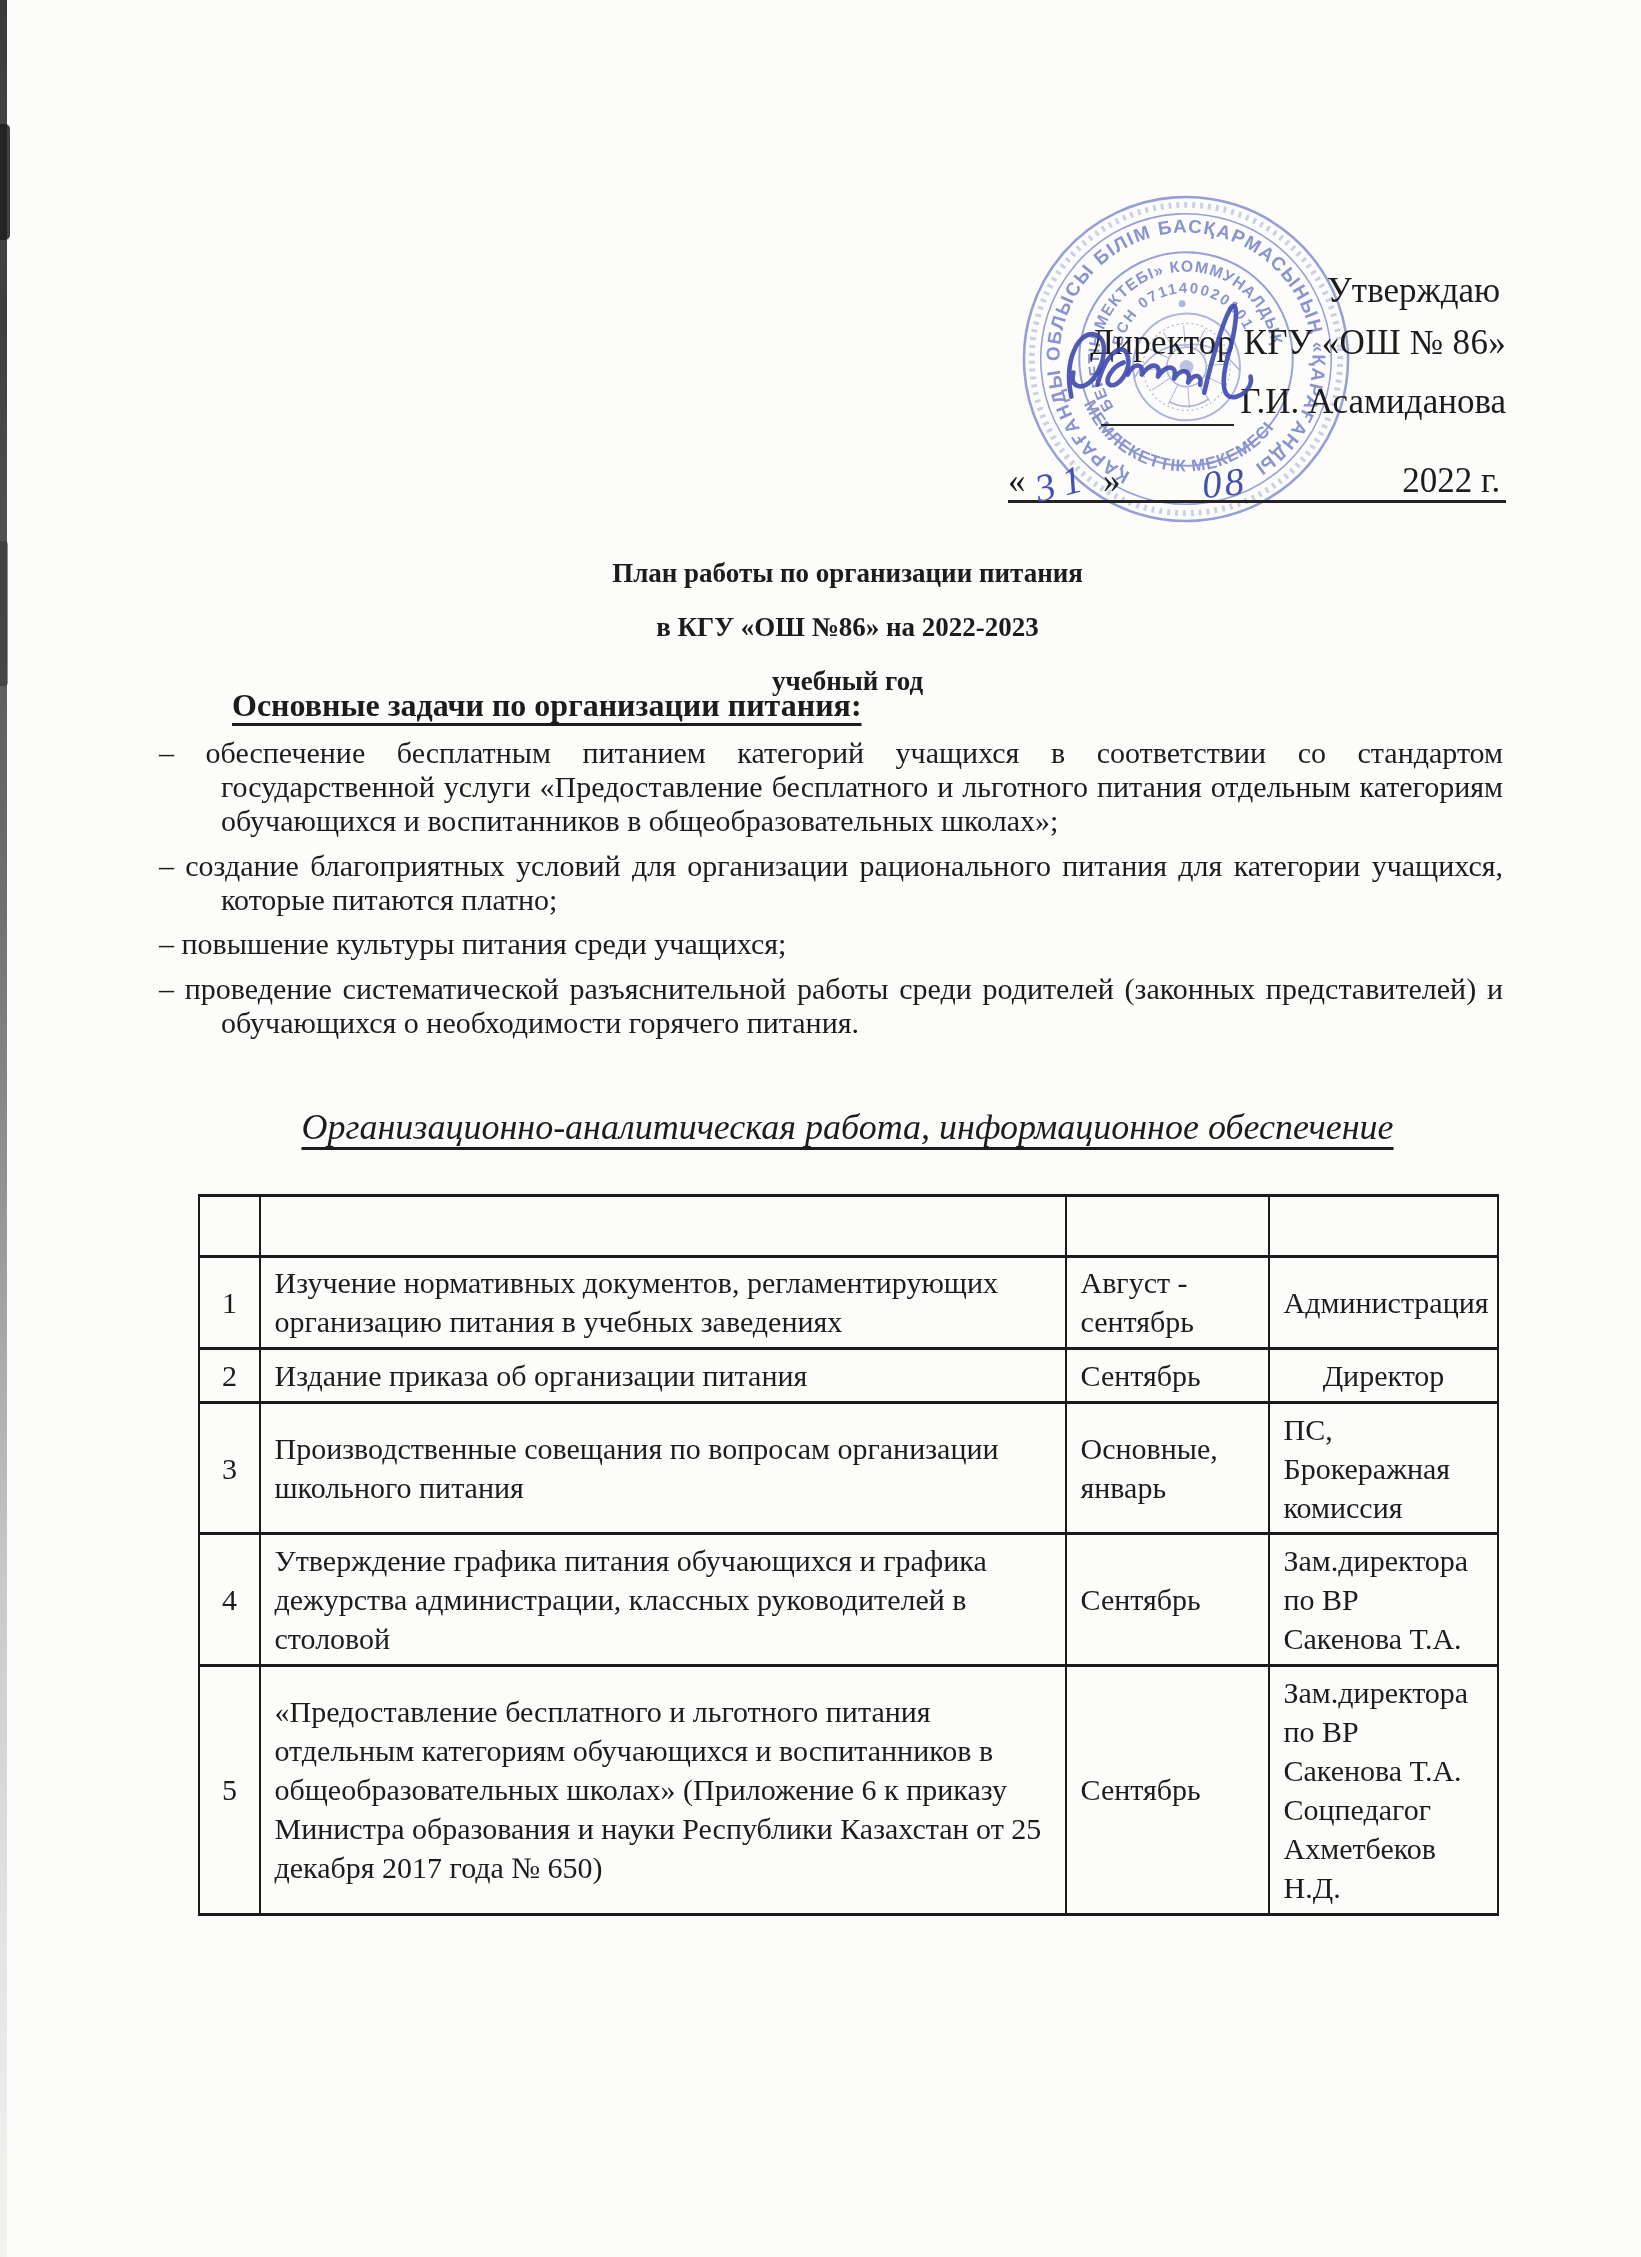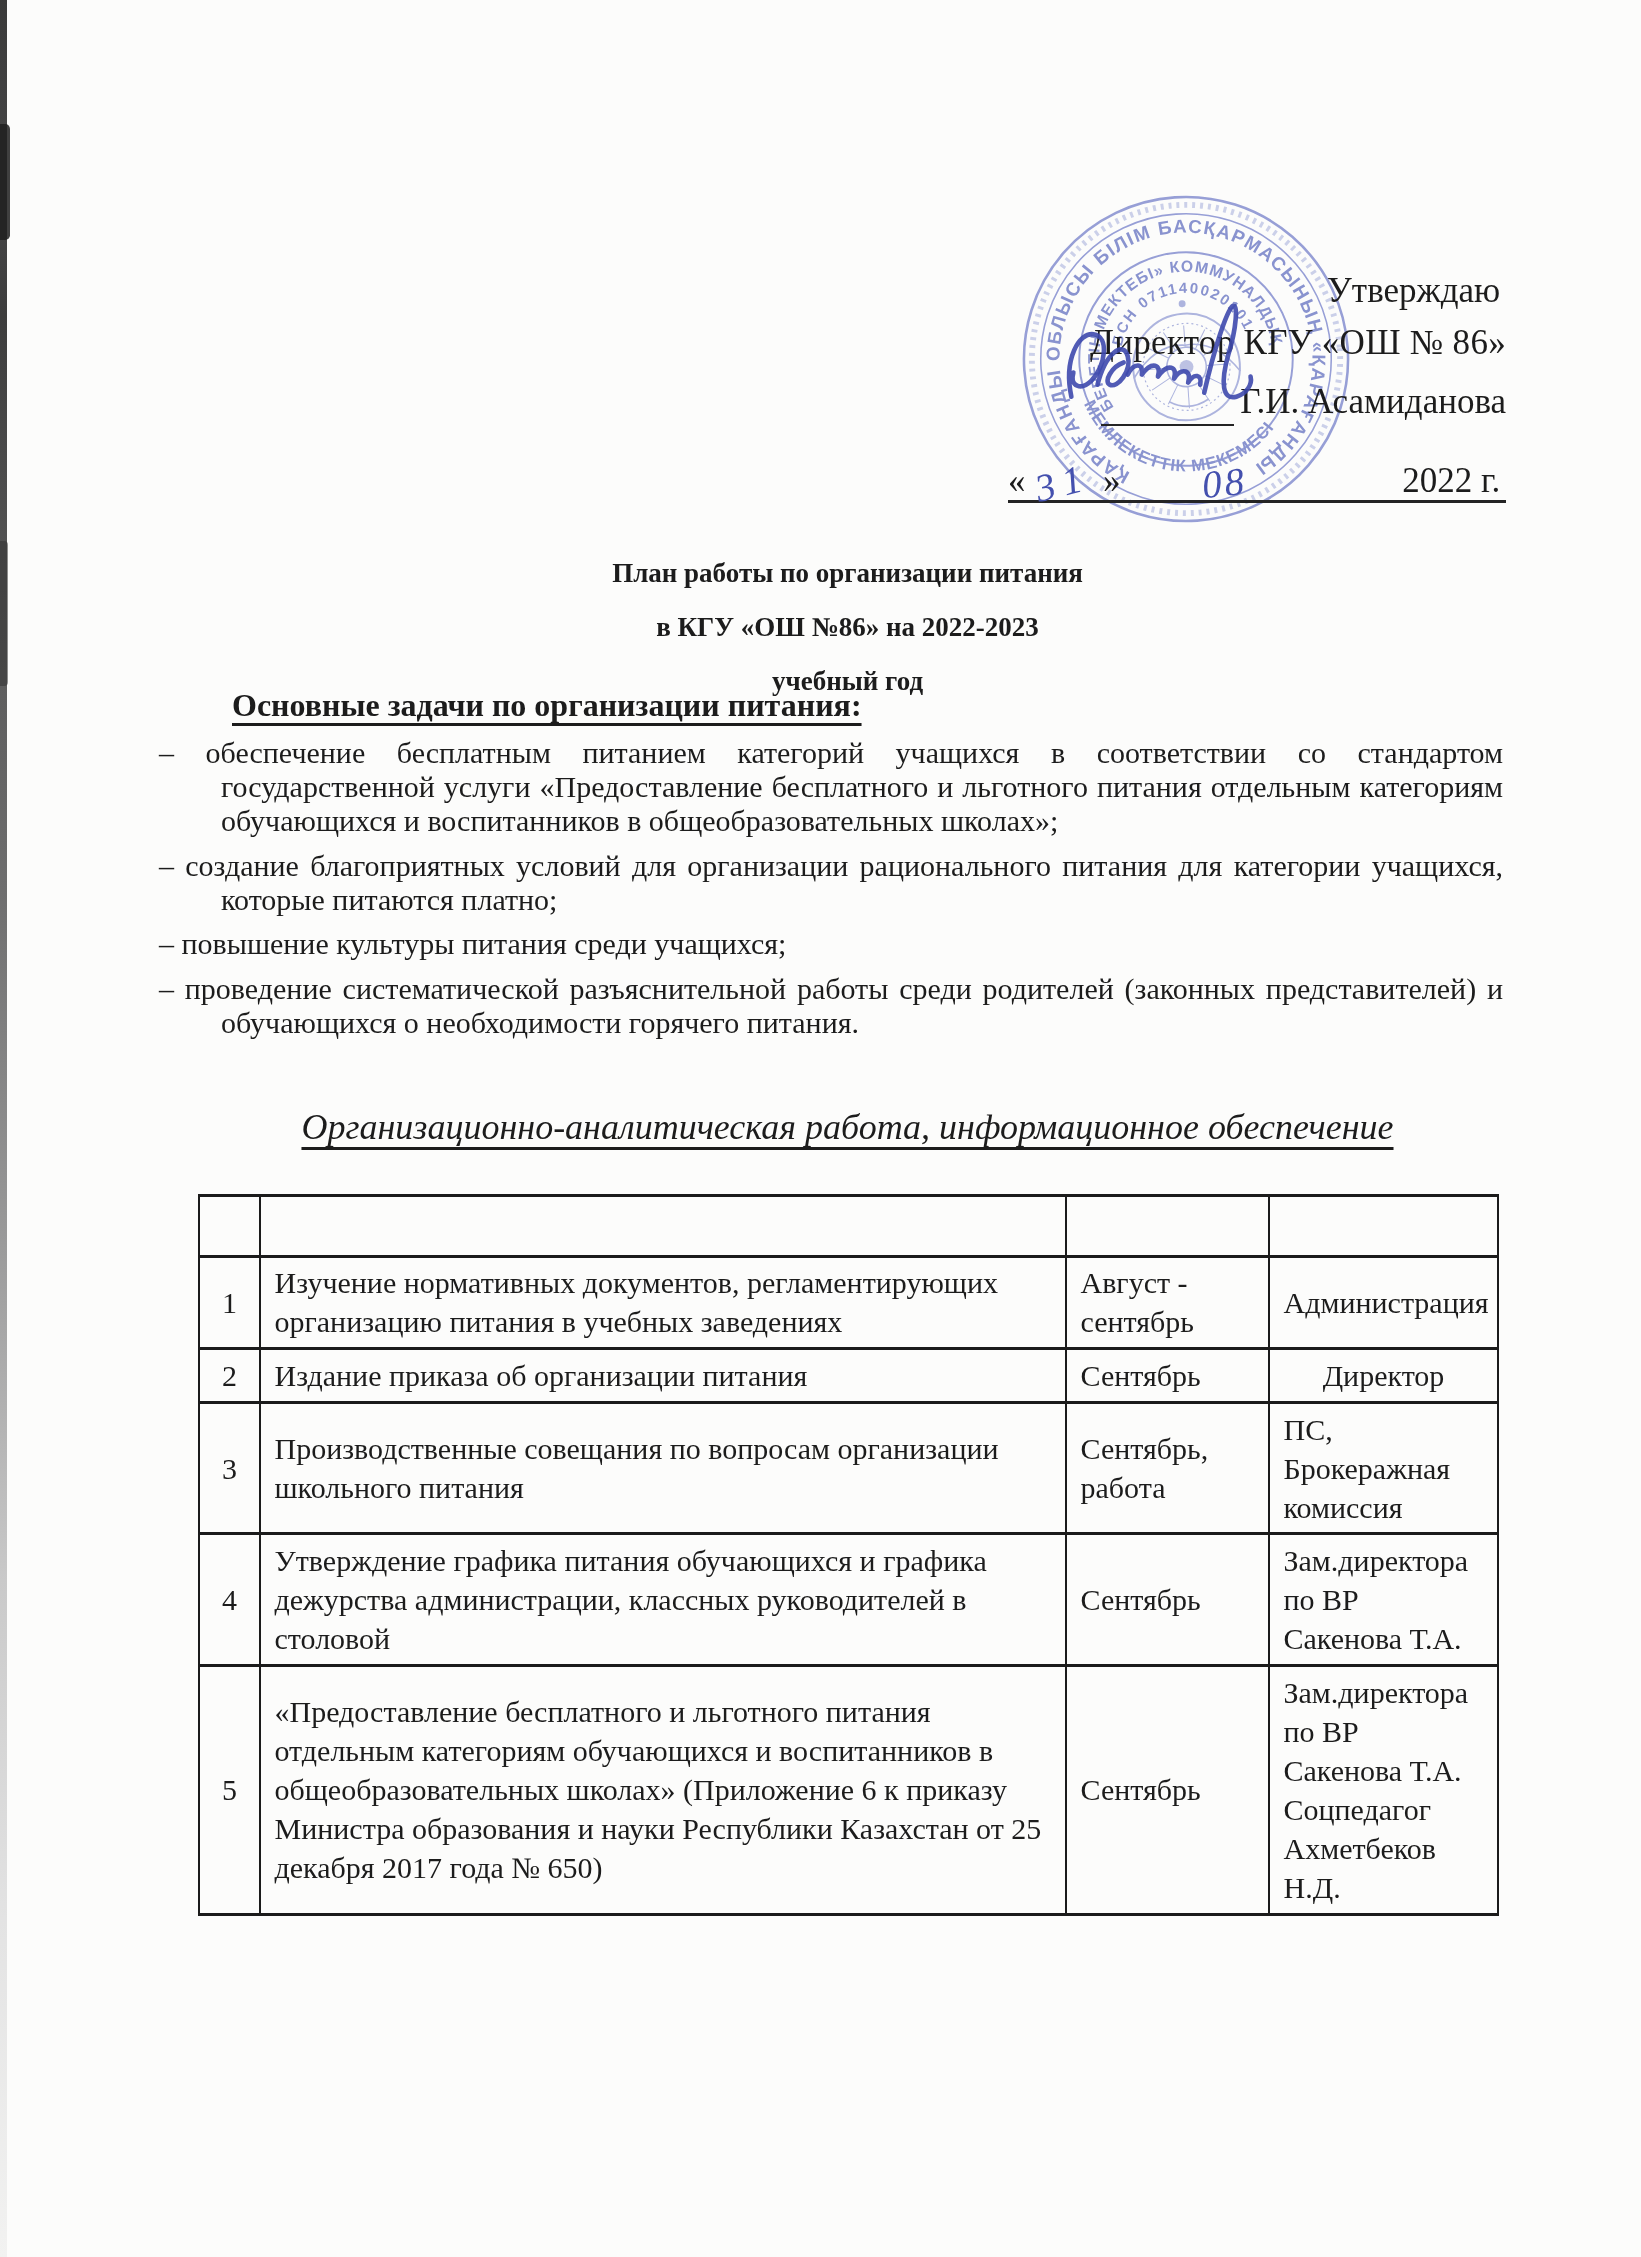--- a/index.html
+++ b/index.html
@@ -172,21 +172,21 @@
     </tr>
     <tr class="r2">
       <td class="c-num">2</td>
       <td>Издание приказа об организации питания</td>
       <td class="c-time">Сентябрь</td>
       <td class="c-resp">Директор</td>
     </tr>
     <tr class="r3">
       <td class="c-num">3</td>
       <td>Производственные совещания по вопросам организации школьного питания</td>
-      <td class="c-time">Сентябрь, работа</td>
+      <td class="c-time">Основные, январь</td>
       <td class="c-resp">ПС, Брокеражная комиссия</td>
     </tr>
     <tr class="r4">
       <td class="c-num">4</td>
       <td>Утверждение графика питания обучающихся и графика дежурства администрации, классных руководителей в столовой</td>
       <td class="c-time">Сентябрь</td>
       <td class="c-resp">Зам.директора по ВР Сакенова Т.А.</td>
     </tr>
     <tr class="r5">
       <td class="c-num">5</td>

